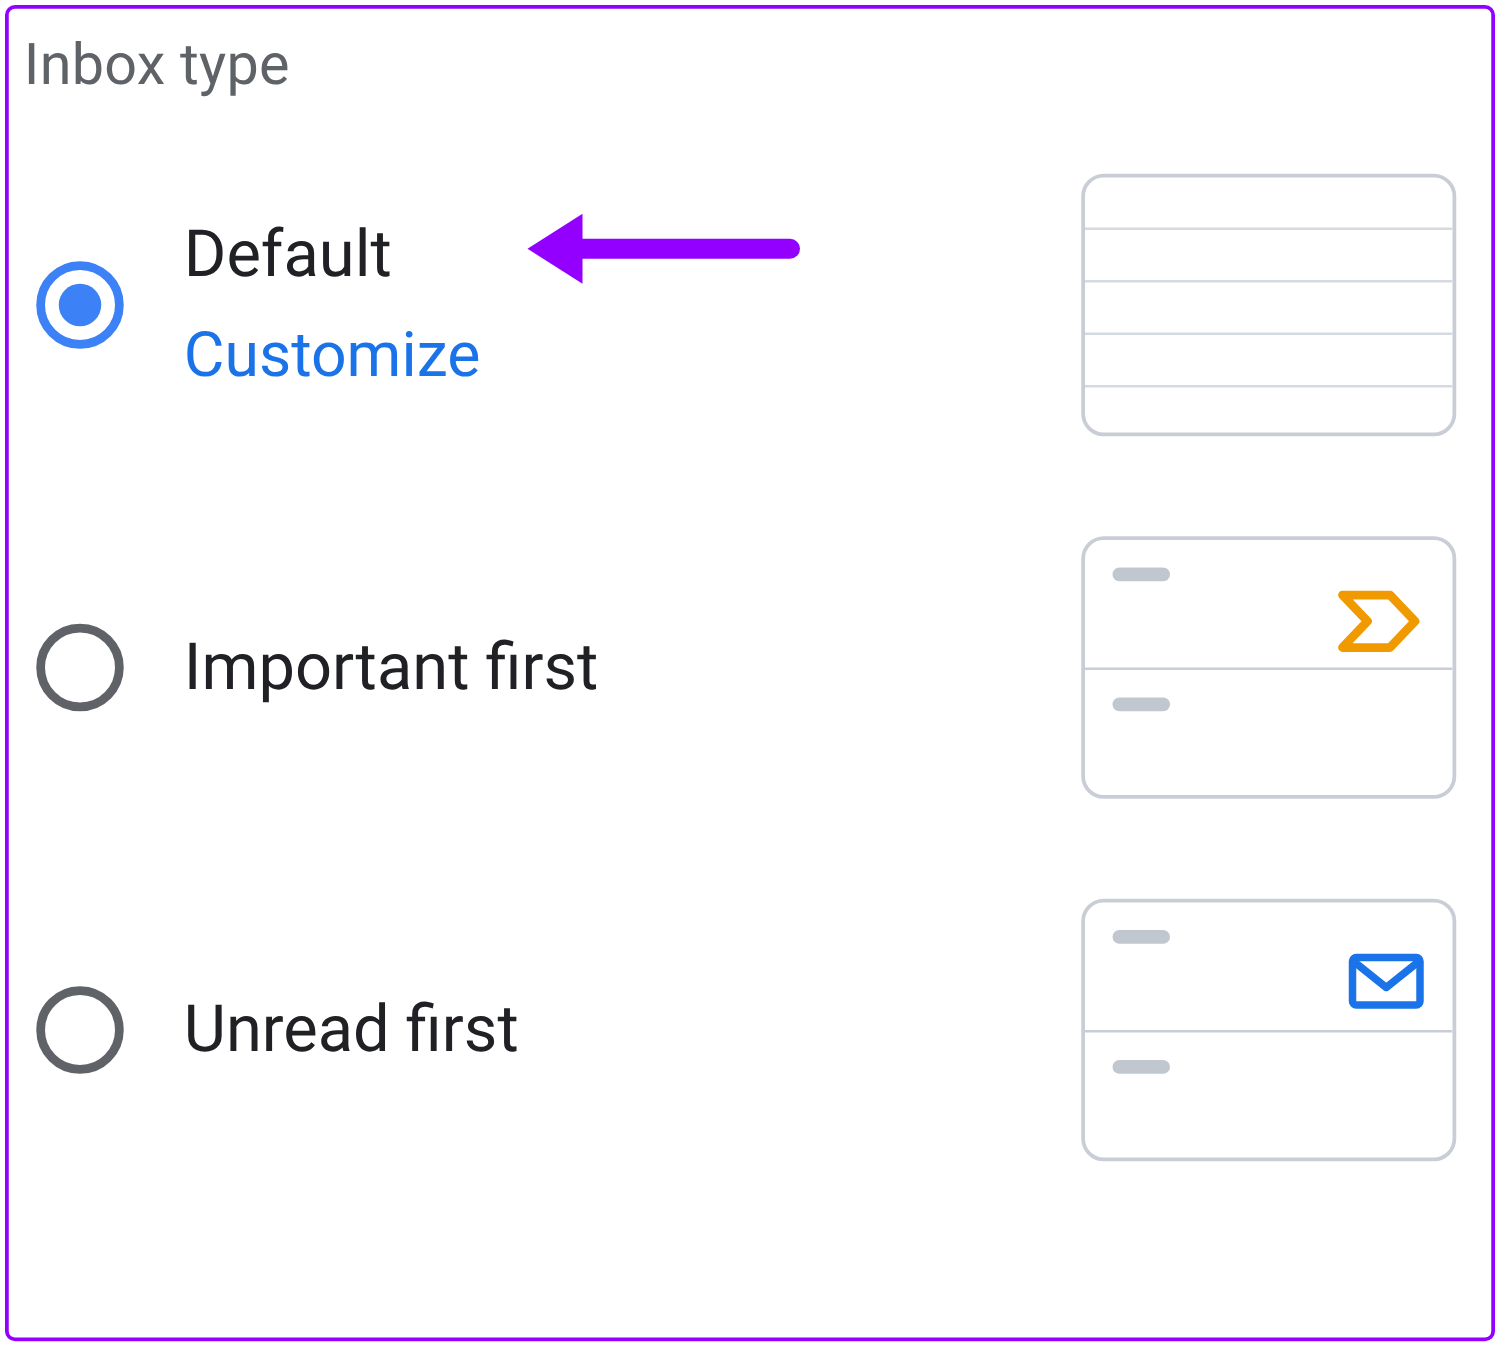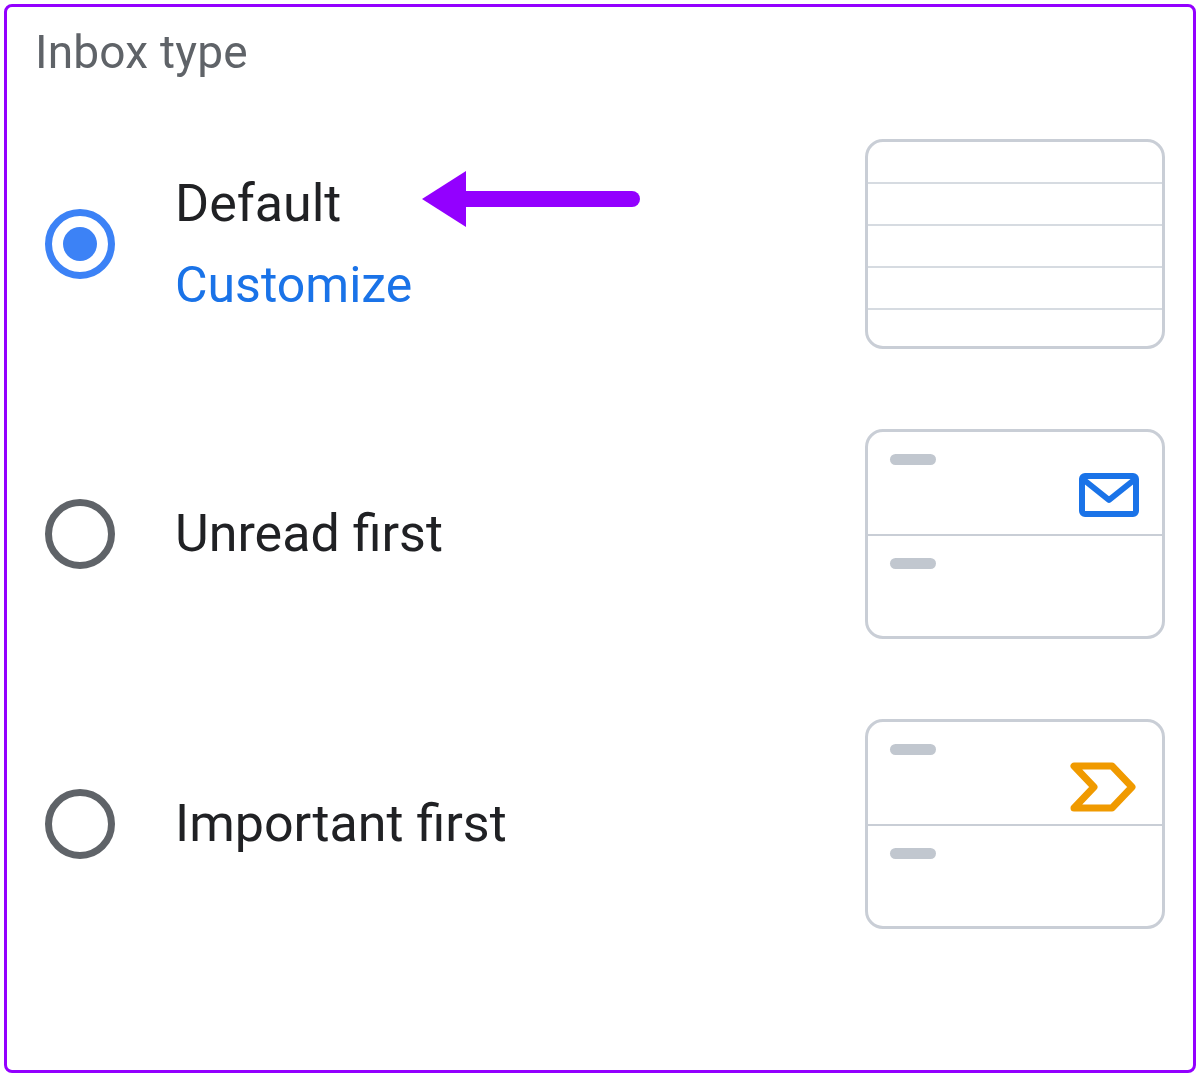--- a/index.html
+++ b/index.html
@@ -8,38 +8,38 @@
       background: #fff;
       width: 1200px;
       height: 1077px;
       position: relative;
     }
     .frame {
       position: absolute;
       inset: 4px;
       border: 3px solid #9300ff;
       border-radius: 8px;
-      padding: 18px 28px 20px 28px;
+      padding: 18px 28px 20px 12px;
     }
     .section-title {
       font-size: 46px;
       color: #5f6368;
       margin-bottom: 60px;
       letter-spacing: 0.2px;
     }
     .options {
       display: flex;
       flex-direction: column;
       gap: 80px;
       padding-left: 10px;
     }
     .option {
       display: flex;
       align-items: center;
-      gap: 40px;
+      gap: 28px;
     }
     .radio-col { width: 90px; flex: 0 0 90px; display: flex; align-items: center; }
     .label-col { flex: 1 1 auto; min-width: 0; }
     .preview-col { flex: 0 0 310px; display: flex; justify-content: flex-end; }
 
     .radio {
       width: 70px; height: 70px; border-radius: 50%;
       border: 7px solid #5f6368;
       display: inline-flex; align-items: center; justify-content: center;
       cursor: pointer;
@@ -130,54 +130,54 @@
             <div class="row"></div>
         </div>
       </div>
     </div>
 
     <div class="option">
       <div class="radio-col">
         <span class="radio" role="radio" aria-checked="false"></span>
       </div>
       <div class="label-col">
-        <span class="opt-label">Unread first</span>
+        <span class="opt-label">Important first</span>
       </div>
       <div class="preview-col">
         <div class="preview preview-split">
           <div class="half">
             <span class="dash"></span>
-            <span class="corner-icon envelope-mark">
-              <svg viewBox="0 0 62 50">
-                <rect x="4" y="6" width="54" height="38" rx="3" fill="none" stroke="#1a73e8" stroke-width="6"></rect>
-                <path d="M6 10 L31 30 L56 10" fill="none" stroke="#1a73e8" stroke-width="6" stroke-linejoin="round" stroke-linecap="round"></path>
+            <span class="corner-icon important-mark">
+              <svg viewBox="0 0 70 54">
+                <path d="M4 6 H42 L62 27 L42 48 H4 L24 27 Z" fill="none" stroke="#f09a00" stroke-width="7" stroke-linejoin="round"></path>
               </svg>
             </span>
           </div>
           <div class="half">
             <span class="dash"></span>
           </div>
         </div>
       </div>
     </div>
 
     <div class="option">
       <div class="radio-col">
         <span class="radio" role="radio" aria-checked="false"></span>
       </div>
       <div class="label-col">
-        <span class="opt-label">Important first</span>
+        <span class="opt-label">Unread first</span>
       </div>
       <div class="preview-col">
         <div class="preview preview-split">
           <div class="half">
             <span class="dash"></span>
-            <span class="corner-icon important-mark">
-              <svg viewBox="0 0 70 54">
-                <path d="M4 6 H42 L62 27 L42 48 H4 L24 27 Z" fill="none" stroke="#f09a00" stroke-width="7" stroke-linejoin="round"></path>
+            <span class="corner-icon envelope-mark">
+              <svg viewBox="0 0 62 50">
+                <rect x="4" y="6" width="54" height="38" rx="3" fill="none" stroke="#1a73e8" stroke-width="6"></rect>
+                <path d="M6 10 L31 30 L56 10" fill="none" stroke="#1a73e8" stroke-width="6" stroke-linejoin="round" stroke-linecap="round"></path>
               </svg>
             </span>
           </div>
           <div class="half">
             <span class="dash"></span>
           </div>
         </div>
       </div>
     </div>
 

